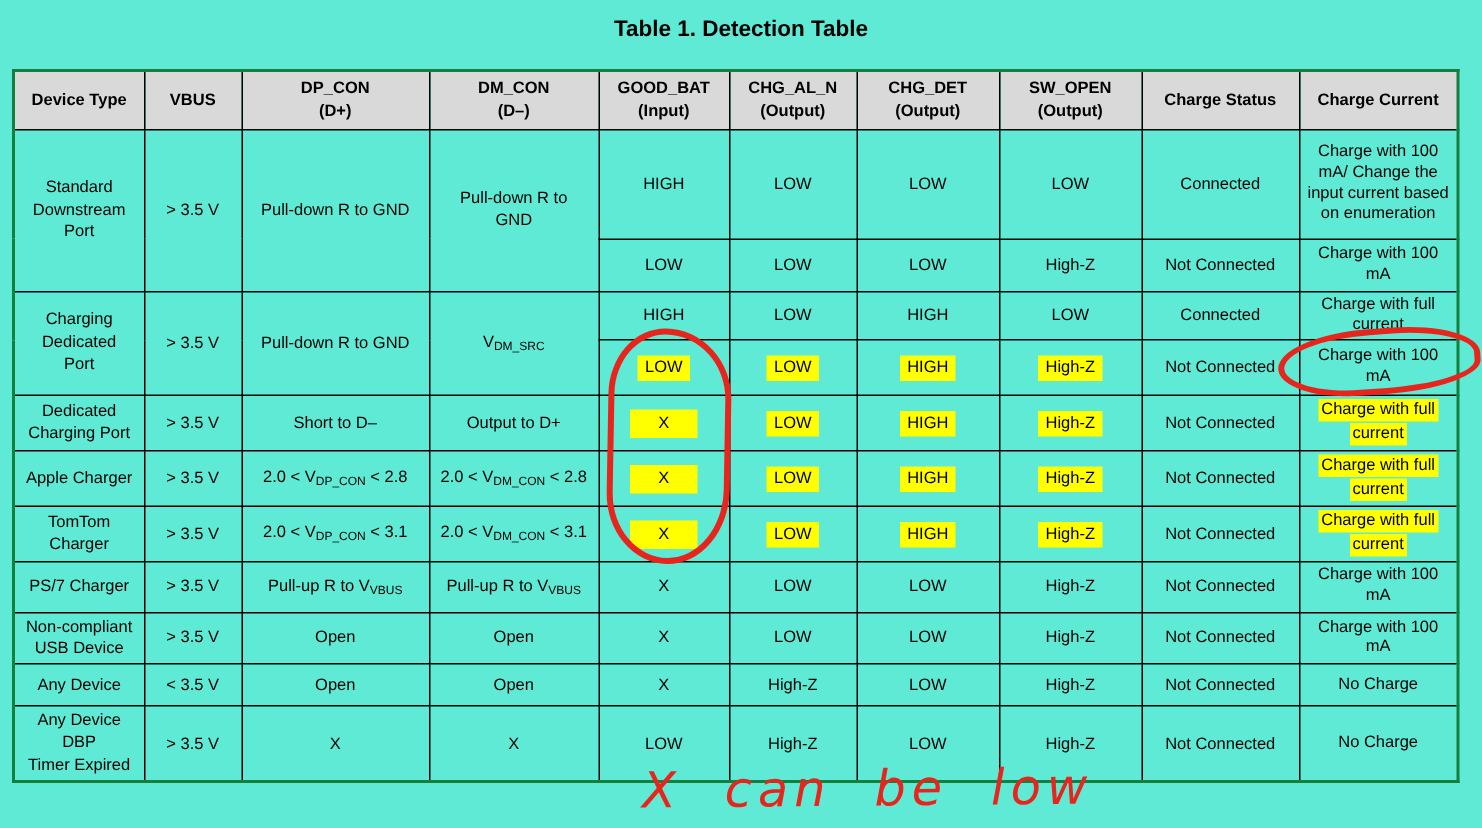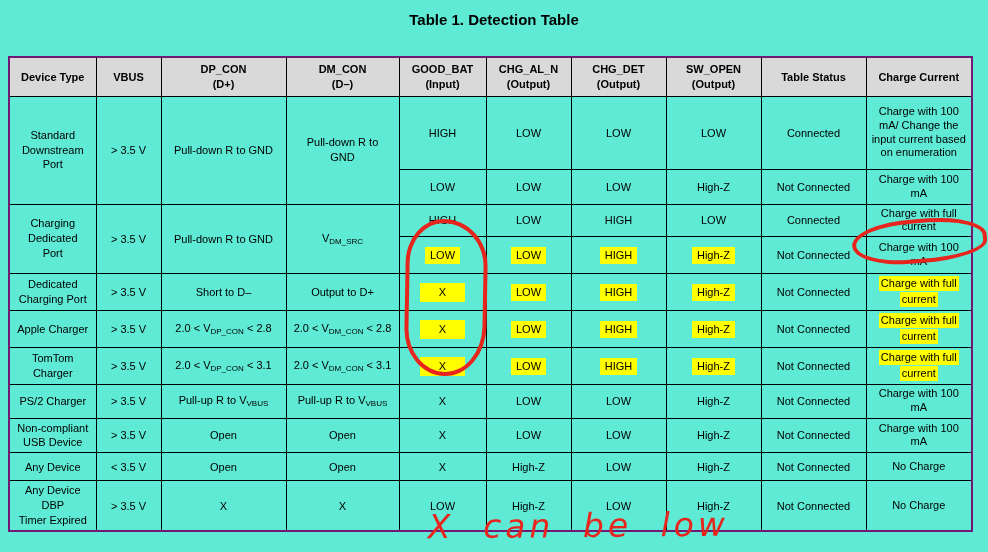--- a/index.html
+++ b/index.html
@@ -9,23 +9,23 @@
     width: 988px; height: 552px;
     background: #5eead4;
     font-family: "Liberation Sans", sans-serif;
     overflow: hidden;
   }
   .title {
     position: absolute; top: 11px; left: 0; width: 100%;
     text-align: center; font-size: 15px; font-weight: bold; color: #000;
   }
   table.det {
-    position: absolute; left: 8px; top: 56px;
+    position: absolute; left: 8px; top: 46px;
     border-collapse: collapse; table-layout: fixed;
-    width: 963px; border: 2px solid #701a75;
+    width: 963px; border: 2px solid #15803d;
   }
   table.det th, table.det td {
     border: 1px solid #000;
     font-size: 11px; color: #000;
     text-align: center; vertical-align: middle;
     padding: 2px 3px;
     overflow: hidden;
   }
   table.det th {
     background: #d9d9d9; font-weight: bold; line-height: 1.3;
@@ -128,21 +128,21 @@
           </th>
       <th>
             <div>CHG_DET</div>
             <div>(Output)</div>
           </th>
       <th>
             <div>SW_OPEN</div>
             <div>(Output)</div>
           </th>
       <th>
-            <div>Table Status</div>
+            <div>Charge Status</div>
           </th>
       <th>
             <div>Charge Current</div>
           </th>
     </tr>
 
     <tr class="r0">
       <td rowspan="2" class="pre">Standard
 Downstream
 Port</td>
@@ -224,21 +224,21 @@
       <td><span>2.0 &lt; V</span><sub>DM_CON</sub><span> &lt; 3.1</span></td>
       <td><span class="hl wide">X</span></td>
       <td><span class="hl">LOW</span></td>
       <td><span class="hl">HIGH</span></td>
       <td><span class="hl">High-Z</span></td>
       <td>Not Connected</td>
       <td class="cc"><span class="hl block">Charge with full current</span></td>
     </tr>
 
     <tr class="r7">
-      <td>PS/2 Charger</td>
+      <td>PS/7 Charger</td>
       <td>&gt; 3.5 V</td>
       <td><span>Pull-up R to V</span><sub>VBUS</sub><span></span></td>
       <td><span>Pull-up R to V</span><sub>VBUS</sub><span></span></td>
       <td>X</td>
       <td>LOW</td>
       <td>LOW</td>
       <td>High-Z</td>
       <td>Not Connected</td>
       <td class="cc">Charge with 100 mA</td>
     </tr>

